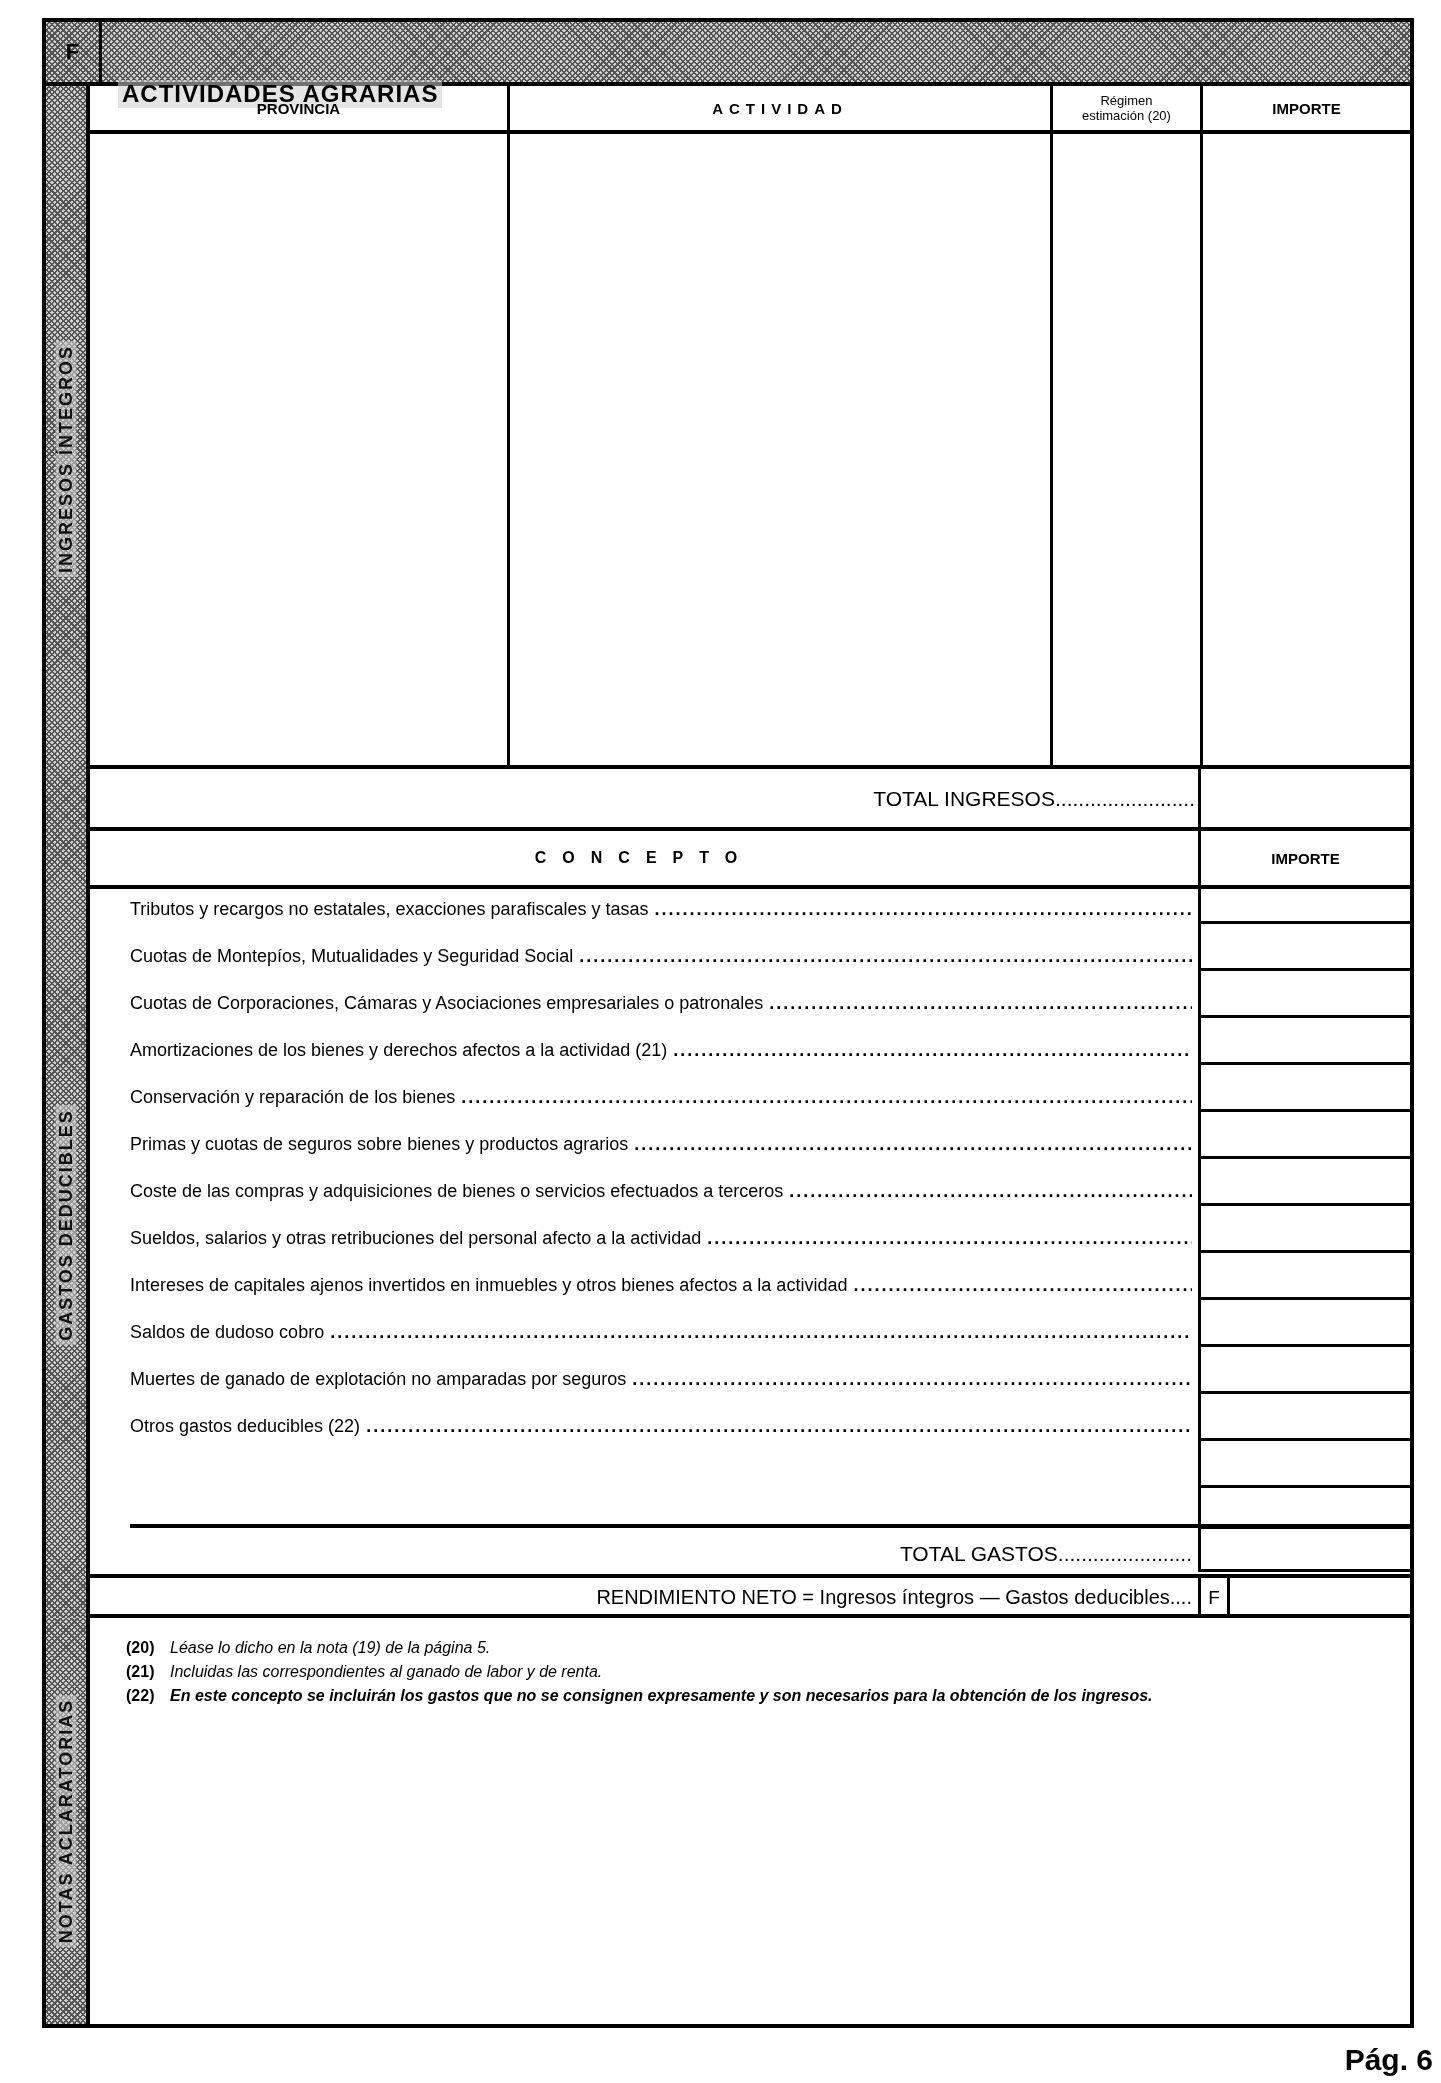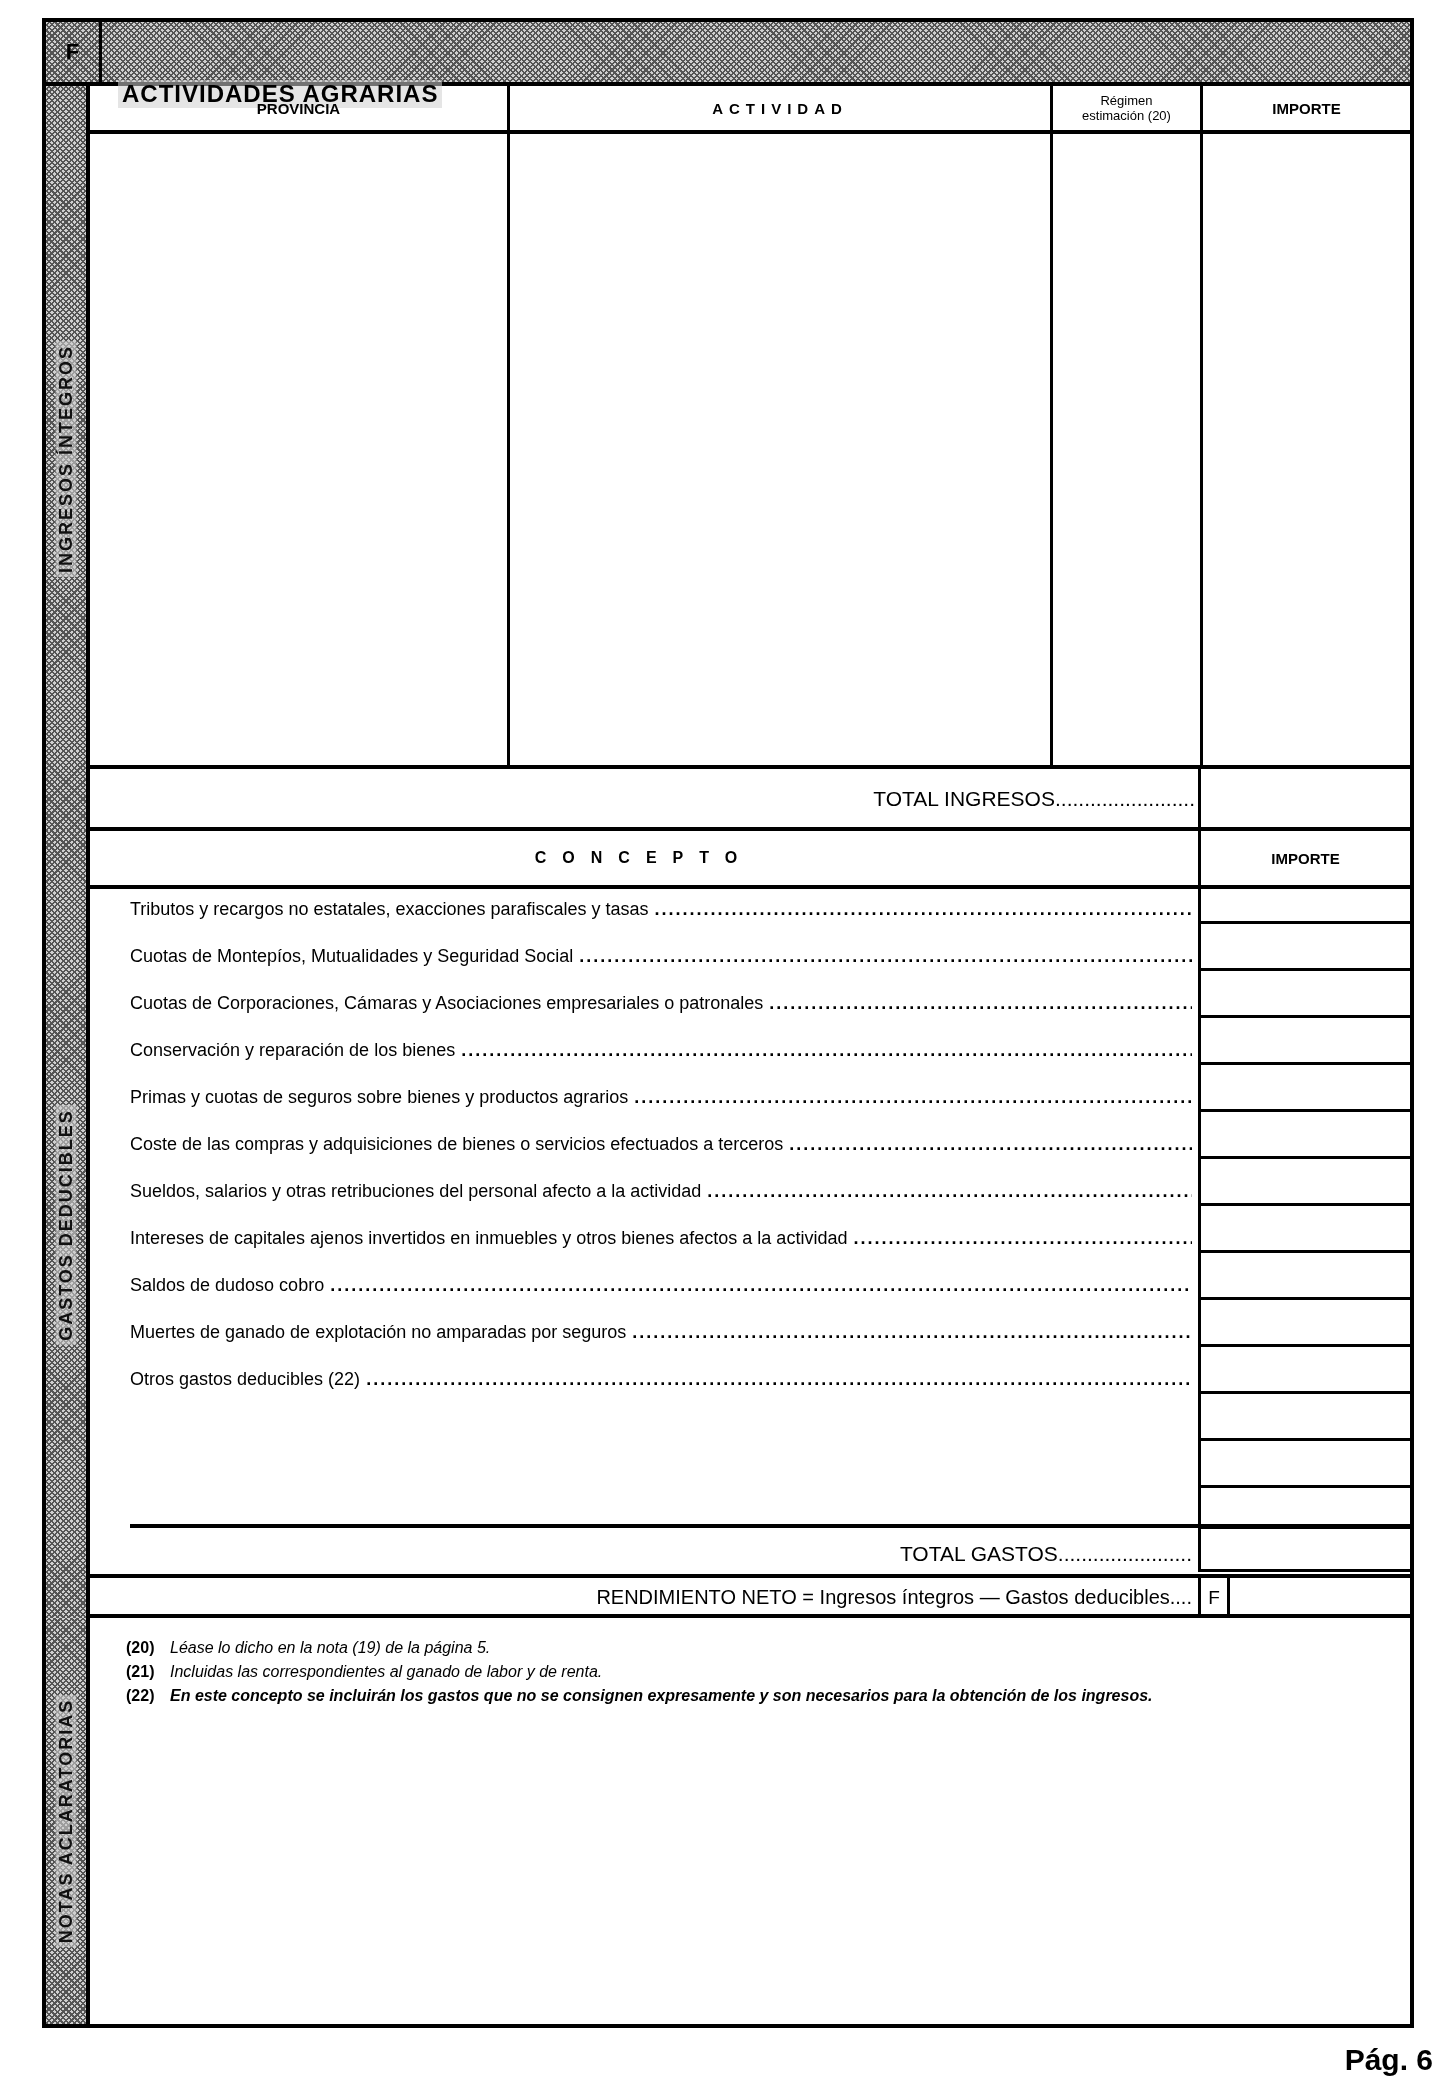--- a/index.html
+++ b/index.html
@@ -130,20 +130,24 @@
       <div class="gas-item">
           <span class="txt">Tributos y recargos no estatales, exacciones parafiscales y tasas</span>
           <span class="dots"></span>
         </div>
       <div class="gas-item">
           <span class="txt">Cuotas de Montepíos, Mutualidades y Seguridad Social</span>
           <span class="dots"></span>
         </div>
       <div class="gas-item">
           <span class="txt">Cuotas de Corporaciones, Cámaras y Asociaciones empresariales o patronales</span>
+          <span class="dots"></span>
+        </div>
+      <div class="gas-item">
+          <span class="txt">Amortizaciones de los bienes y derechos afectos a la actividad (21)</span>
           <span class="dots"></span>
         </div>
       <div class="gas-item">
           <span class="txt">Conservación y reparación de los bienes</span>
           <span class="dots"></span>
         </div>
       <div class="gas-item">
           <span class="txt">Primas y cuotas de seguros sobre bienes y productos agrarios</span>
           <span class="dots"></span>
         </div>

